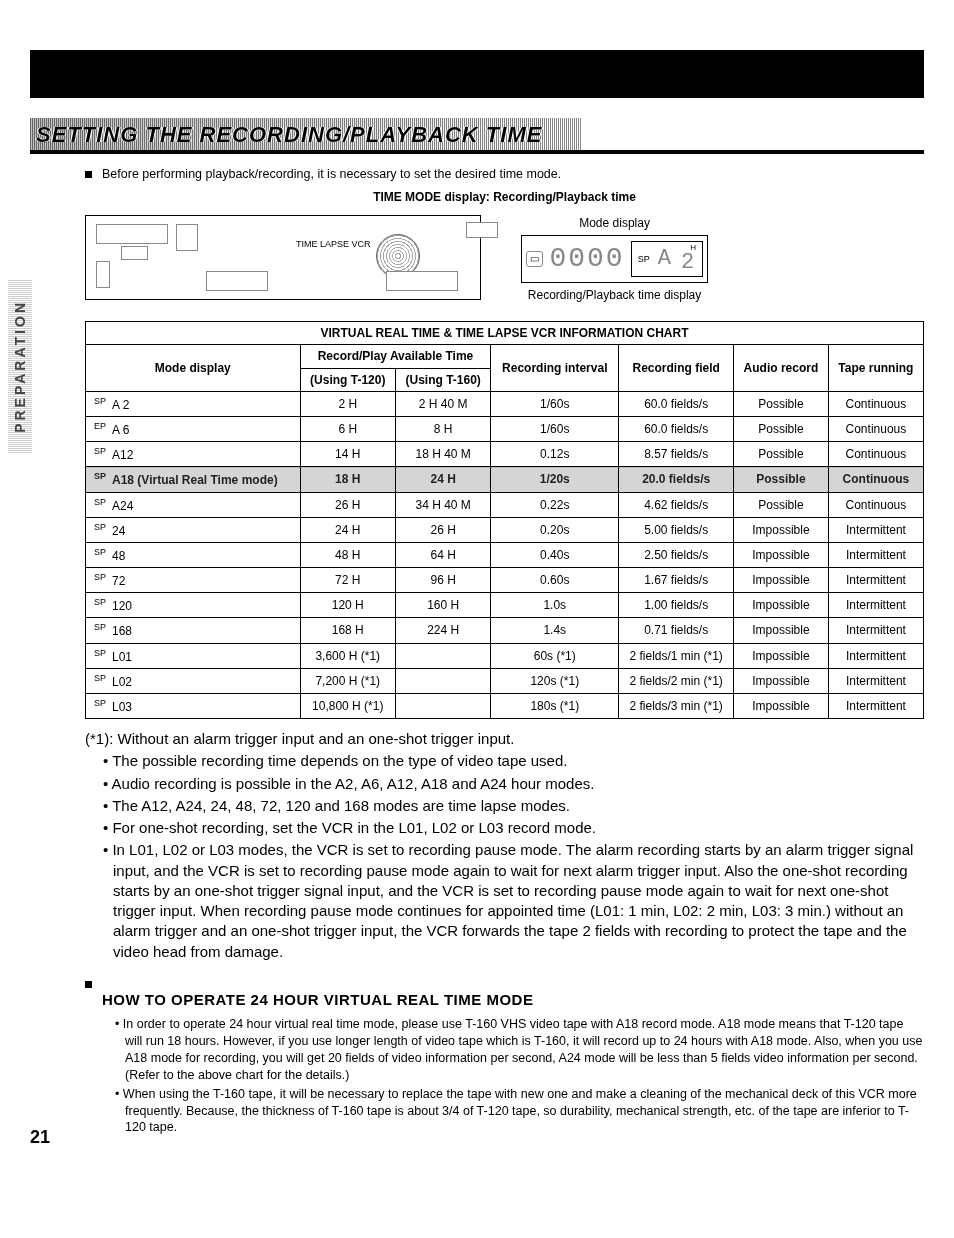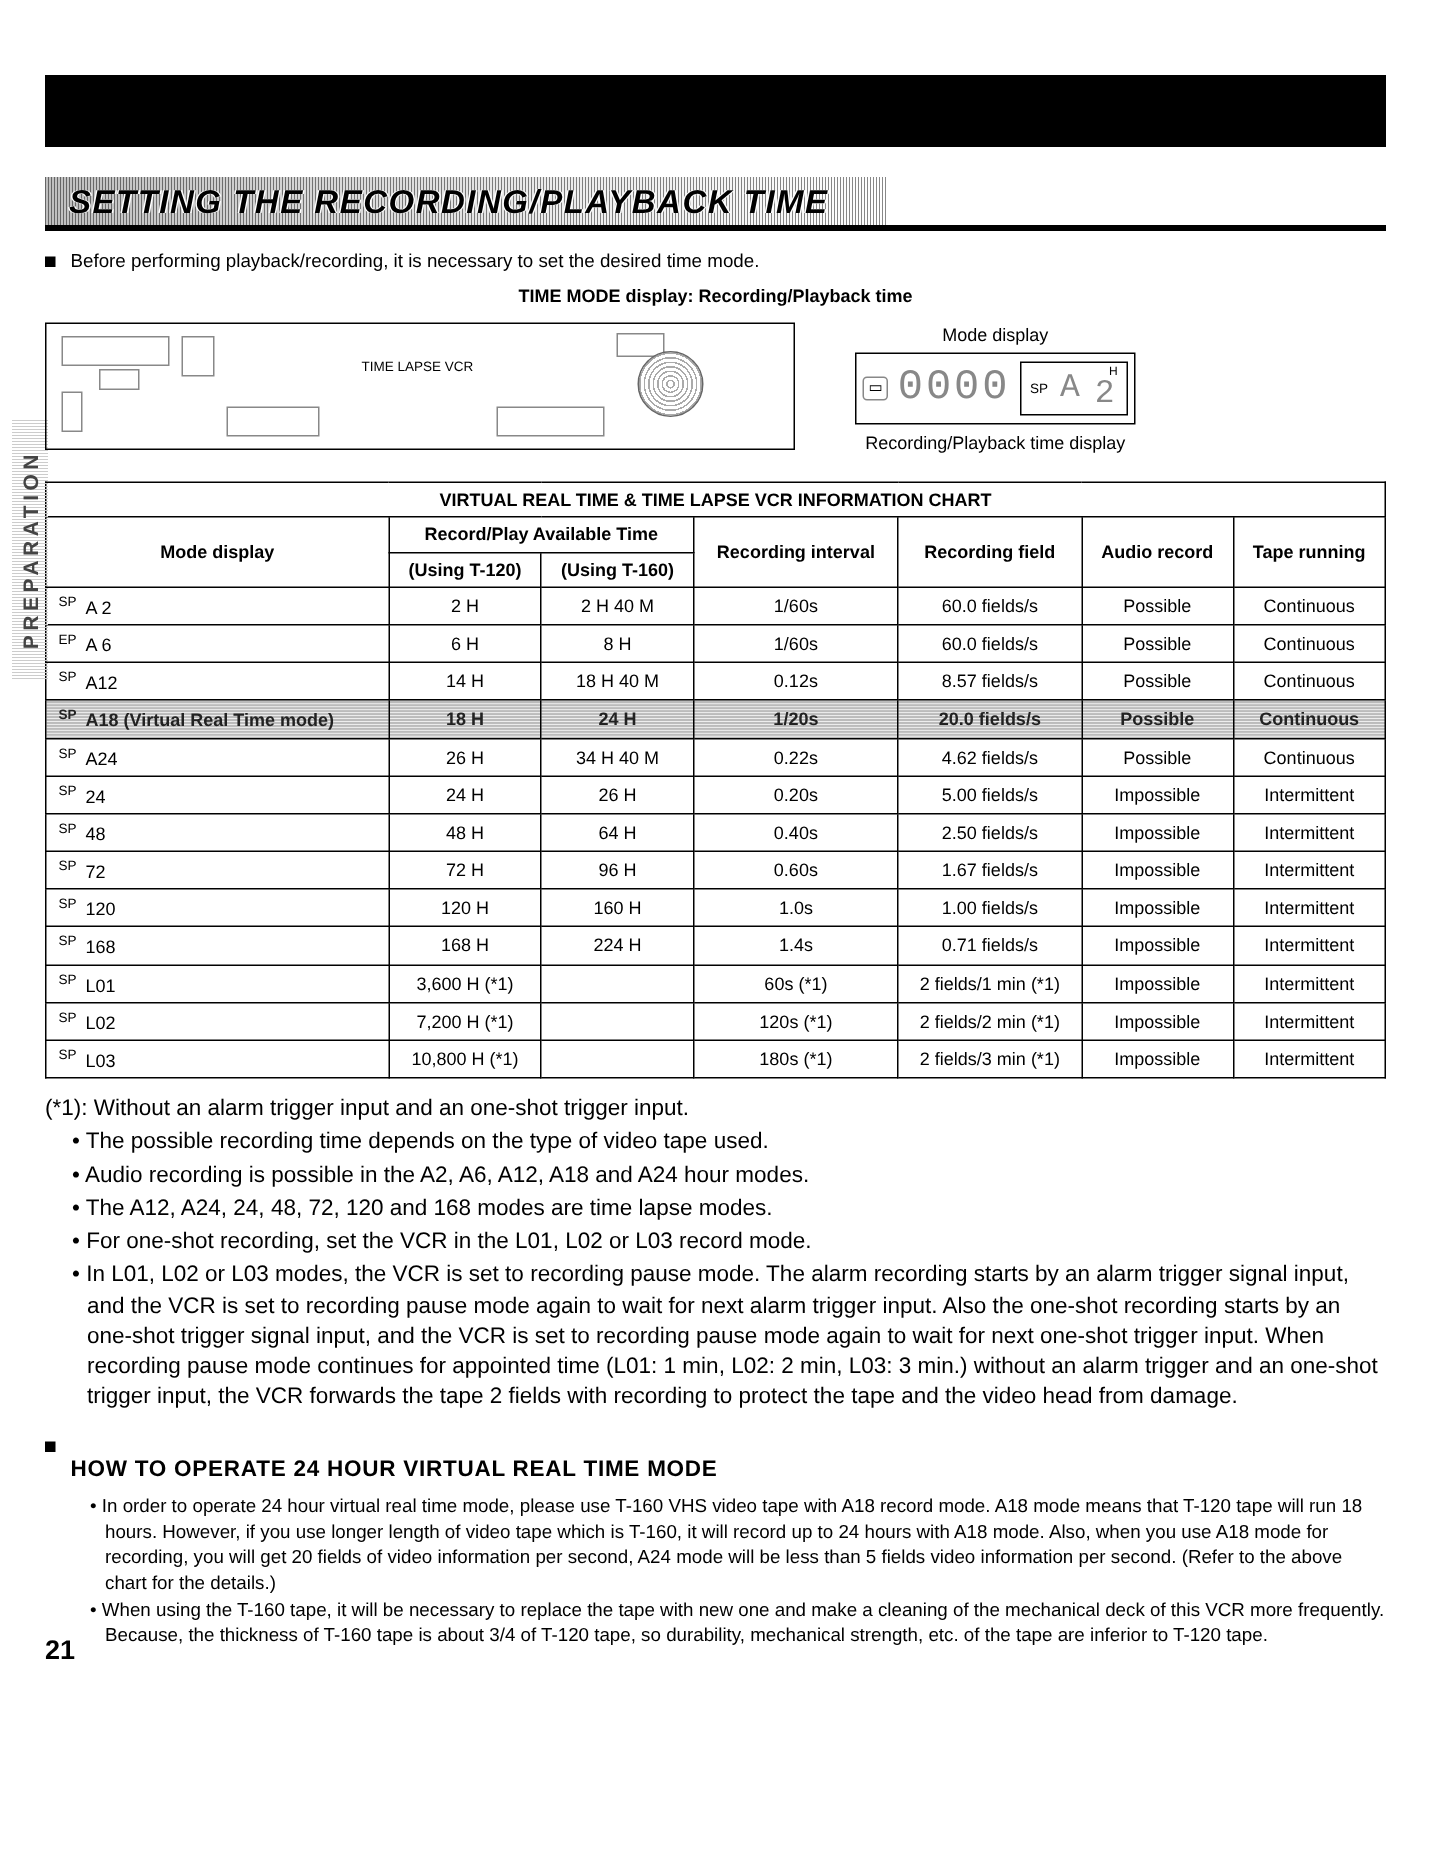--- a/index.html
+++ b/index.html
@@ -22,28 +22,29 @@
   }
   .section-title-wrap {
     border-bottom: 4px solid #000;
     margin-bottom: 12px;
   }
   .section-title {
     display: inline-block;
     font-size: 22px;
     font-weight: bold;
     font-style: italic;
-    padding: 4px 40px 2px 16px;
+    padding: 4px 40px 2px 6px;
     letter-spacing: 1px;
     background: linear-gradient(90deg, rgba(0,0,0,0.25) 0%, rgba(0,0,0,0.08) 60%, rgba(0,0,0,0) 100%),
                 repeating-linear-gradient(90deg, #888 0, #888 1px, transparent 1px, transparent 2px);
     color: #000;
     text-shadow: 1px 0 #fff, -1px 0 #fff;
   }
   .content {
+    margin-left: 55px;
     font-size: 12.5px;
     line-height: 1.35;
   }
   .bullet-row {
     display: flex;
     align-items: flex-start;
     gap: 10px;
     margin: 6px 0;
   }
   .bullet-sq {
@@ -59,21 +60,21 @@
     margin: 6px 0;
   }
   .diagram-row {
     display: flex;
     gap: 40px;
     align-items: flex-start;
     margin: 10px 0 18px 0;
   }
   .vcr-box {
     border: 1px solid #000;
-    width: 500px;
+    width: 396px;
     height: 85px;
     position: relative;
     font-size: 8px;
     box-sizing: border-box;
   }
   .vcr-label {
     position: absolute;
     top: 22px;
     left: 210px;
     font-size: 9px;

